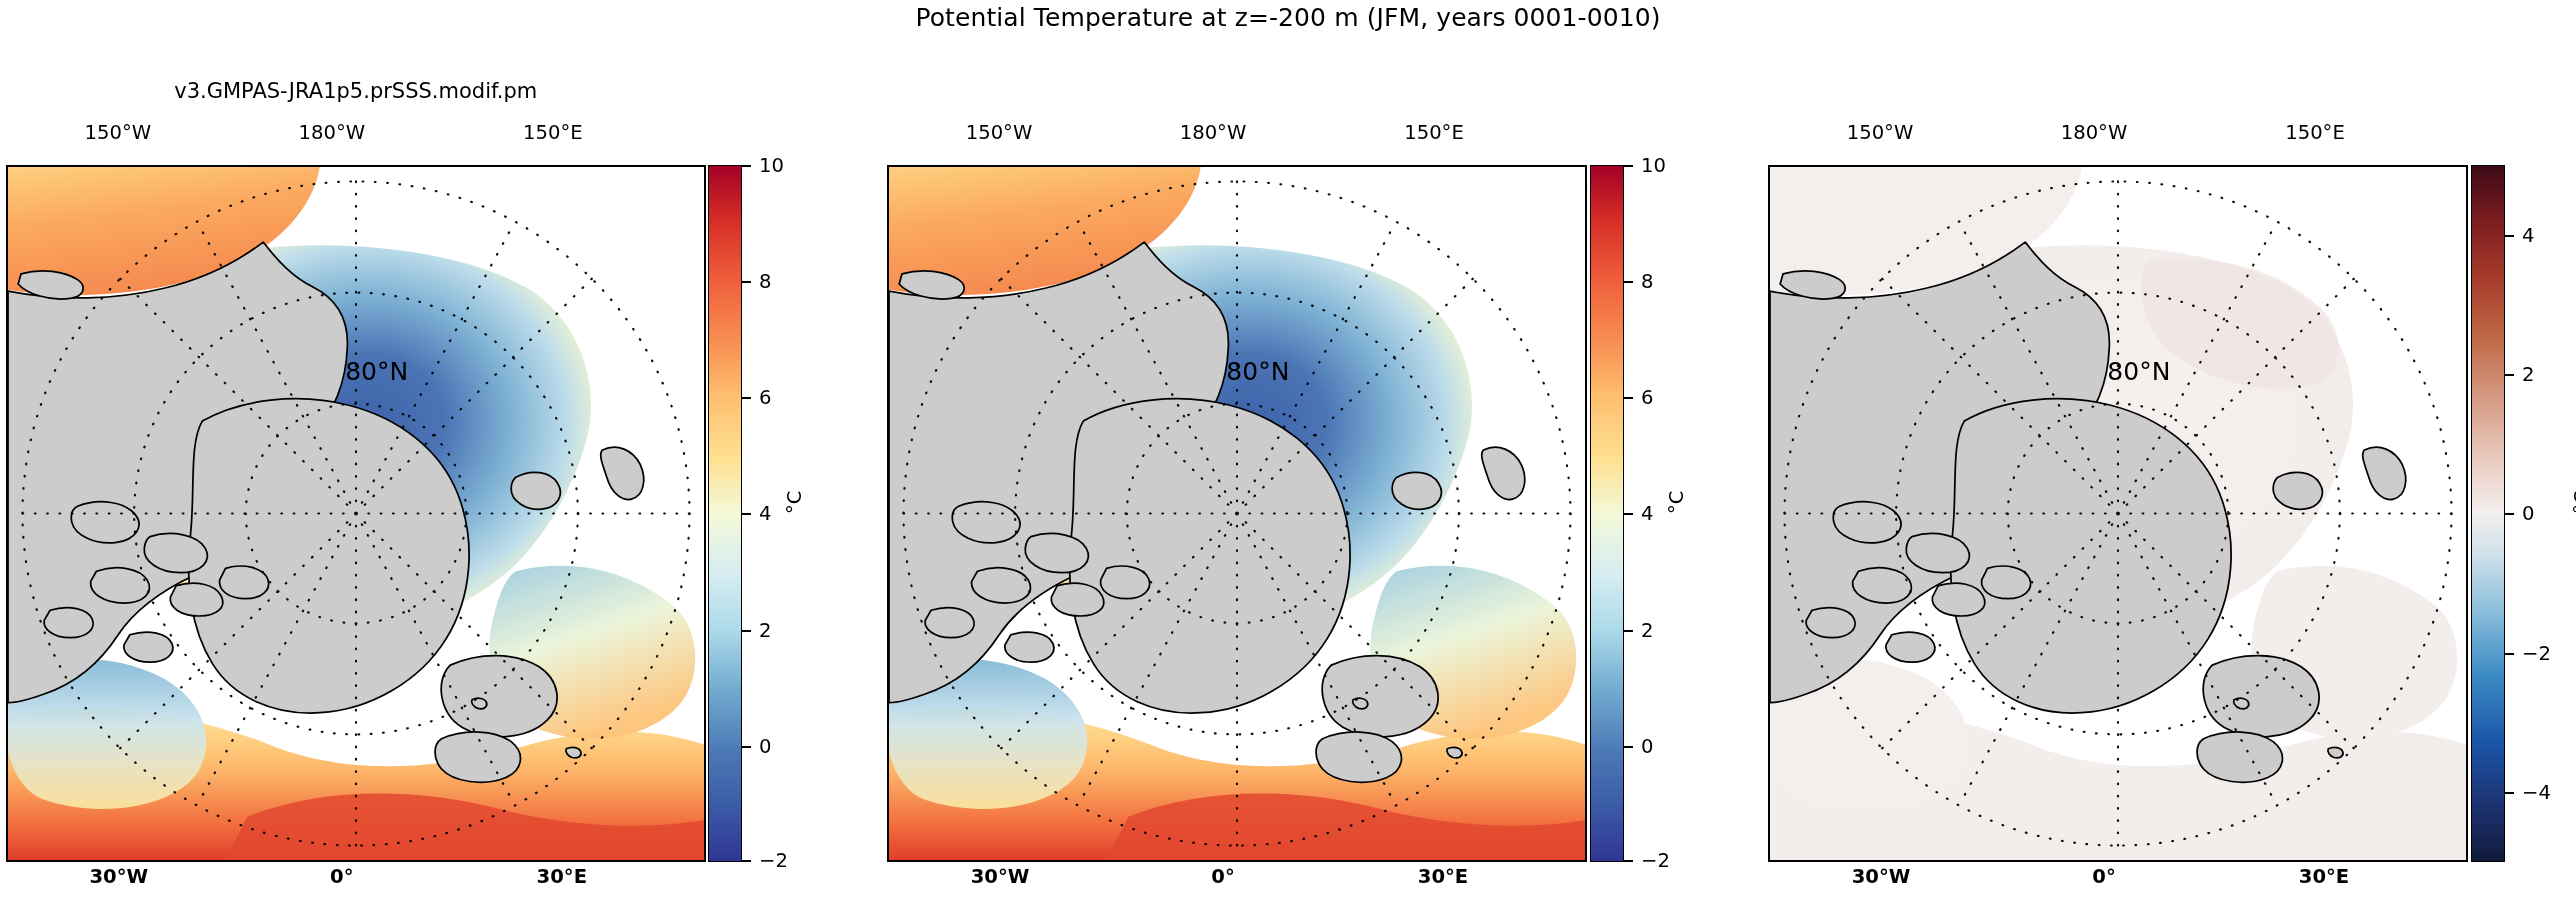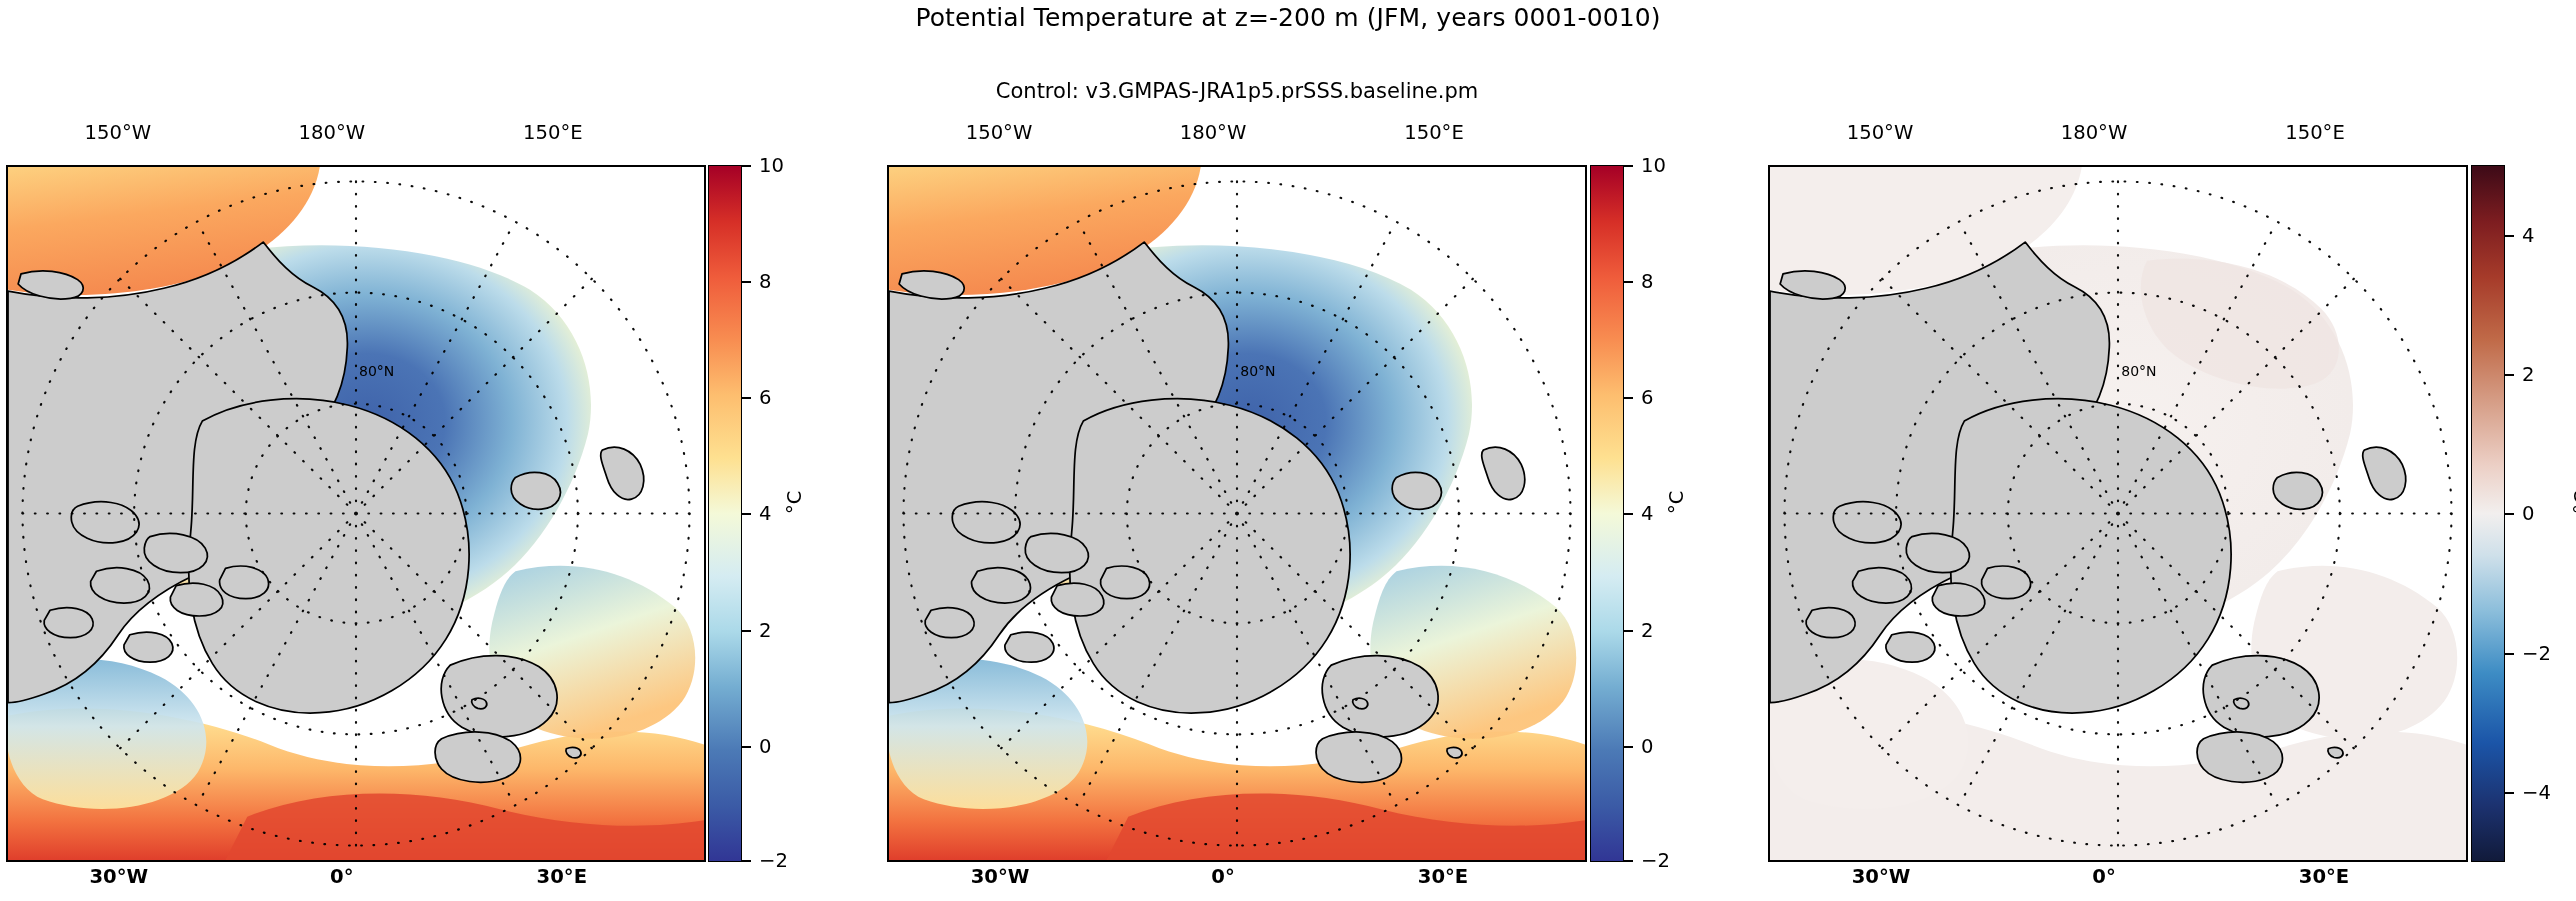--- a/index.html
+++ b/index.html
@@ -28,21 +28,21 @@
 
   .mapbox{
     position:absolute;left:0;top:0;width:700px;height:697px;
     border:2.2px solid #000;box-sizing:border-box;overflow:hidden;
     background:#ffffff;
   }
   .mapinner{position:absolute;inset:0;}
   .mapsvg{position:absolute;left:0;top:0;width:100%;height:100%;display:block;}
 
   .latlabel{
-    position:absolute;font-size:14px;color:#000;
+    position:absolute;font-size:25px;color:#000;
     transform:translate(-50%,-50%);pointer-events:none;white-space:nowrap;
   }
 
   
   .cbar{position:absolute;top:165px;width:34px;height:697px;padding-left:32px;}
   .cbar .bar{
     position:absolute;left:0;top:0;width:34px;height:697px;
     border:1.5px solid #000;box-sizing:border-box;
   }
   .cbar .tick{
@@ -61,20 +61,21 @@
   .cbar.wide .unit{left:110px;}
 </style>
 </head>
 <body>
 
 <div class="figure">
 
   <div class="suptitle">Potential Temperature at z=-200 m (JFM, years 0001-0010)</div>
 
   <div class="panel" style="left:5.8px;">
+    <div class="ptitle">v3.GMPAS-JRA1p5.prSSS.modif.pm</div>
     <div class="lonrow top">
       <span style="left:112px;">150°W</span>
       <span style="left:326px;">180°W</span>
       <span style="left:547px;">150°E</span>
     </div>
     <div class="mapbox">
       <div class="mapinner">
         <svg class="mapsvg" viewBox="0 0 960 960" preserveAspectRatio="none">
           <defs>
             <radialGradient id="m1ocean" cx="50%" cy="45%" r="62%">
@@ -212,21 +213,20 @@
     <div class="tick" style="top:465px;"></div>
     <div class="tlabel" style="top:465px;">2</div>
     <div class="tick" style="top:581px;"></div>
     <div class="tlabel" style="top:581px;">0</div>
     <div class="tick" style="top:695px;"></div>
     <div class="tlabel" style="top:695px;">−2</div>
     <div class="unit">°C</div>
   </div>
 
   <div class="panel" style="left:887px;">
-    <div class="ptitle">Control: v3.GMPAS-JRA1p5.prSSS.baseline.pm</div>
     <div class="lonrow top">
       <span style="left:112px;">150°W</span>
       <span style="left:326px;">180°W</span>
       <span style="left:547px;">150°E</span>
     </div>
     <div class="mapbox">
       <div class="mapinner">
         <svg class="mapsvg" viewBox="0 0 960 960" preserveAspectRatio="none">
           <defs>
             <radialGradient id="m2ocean" cx="50%" cy="45%" r="62%">

